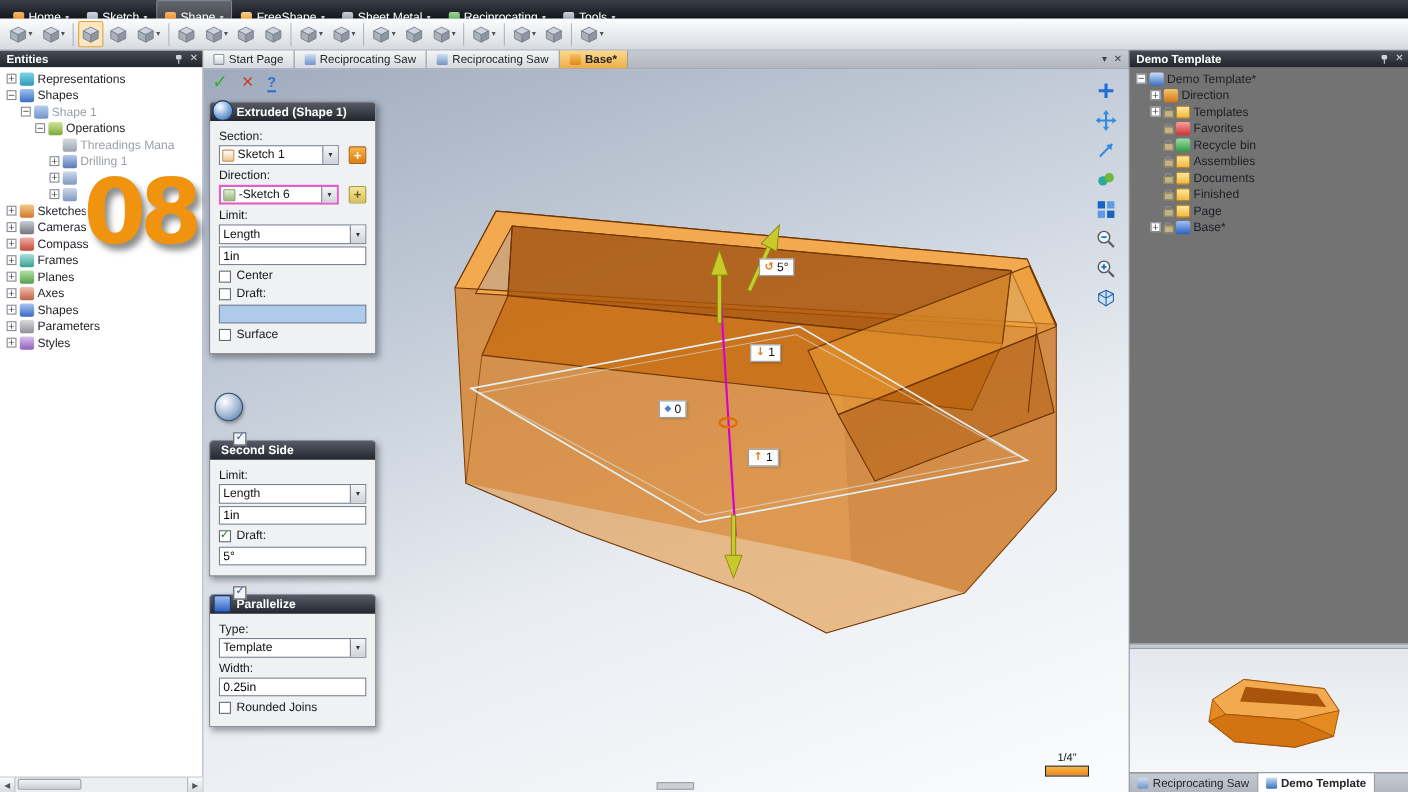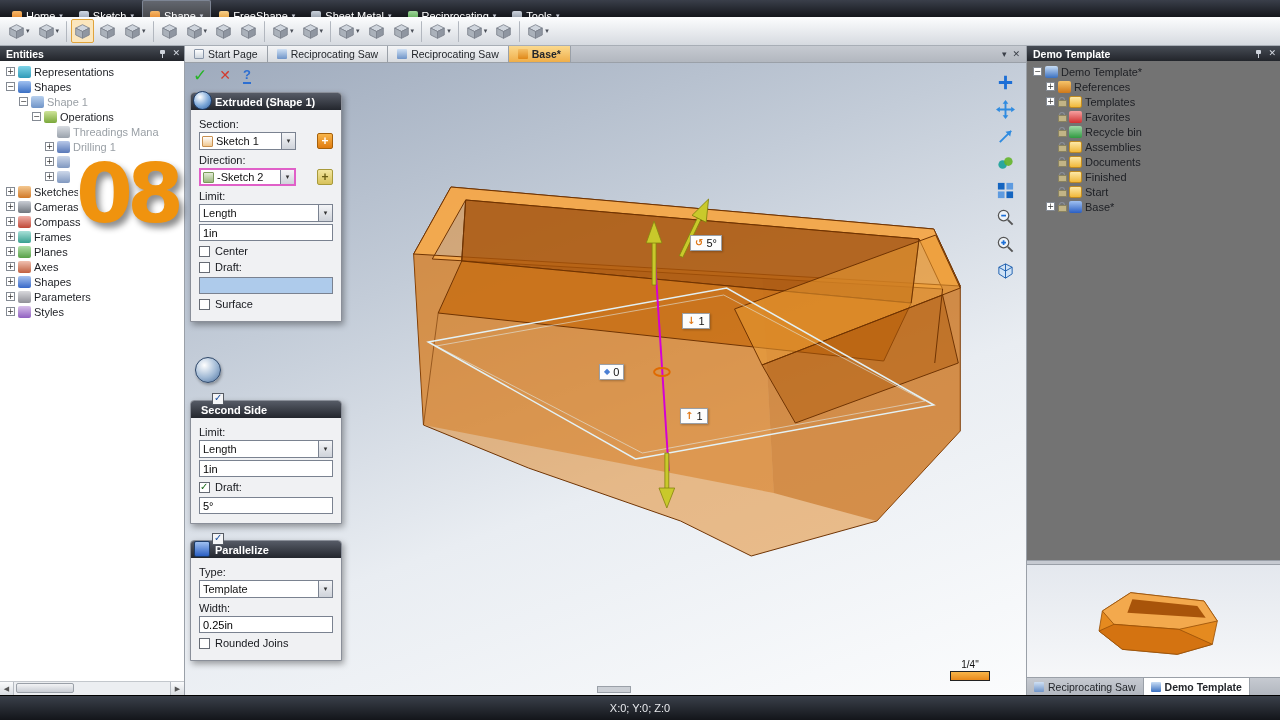--- a/index.html
+++ b/index.html
@@ -109,21 +109,21 @@
   .cf.help{color:#2d6fd2;font-size:13px;border-bottom:2px solid #2d6fd2}
 
   
   .dlg{position:absolute;left:5px;width:152px;background:#f0f1f3;border:1px solid #8a8f99;box-shadow:2px 3px 6px rgba(0,0,0,.35);z-index:5;border-radius:4px 4px 0 0}
   .dlg-head{height:17px;background:linear-gradient(#565b66,#23262d);border-radius:3px 3px 0 0;color:#fff;font-size:11px;font-weight:bold;display:flex;align-items:center;padding-left:24px;position:relative}
   .dlg-head.noicon{padding-left:10px}
   .dlg-sphere{position:absolute;left:2px;top:-2px;width:19px;height:19px;border-radius:50%;background:radial-gradient(circle at 35% 30%,#ffffff,#7aa6d8 55%,#2f5f9e);border:1px solid #1d3c68}
   .dlg-cube{position:absolute;left:3px;top:0;width:16px;height:16px;background:linear-gradient(#9fc0f0,#2a5fc4);border:1px solid #1d3c68;border-radius:2px}
   .dlg-body{padding:4px 0 7px}
   .f-label{font-size:11px;color:#16181d;margin:4px 8px 2px}
-  .f-row{display:flex;align-items:center;margin:0 8px;gap:21px}
+  .f-row{display:flex;align-items:center;margin:0 8px;gap:9px}
   .combo{height:18px;background:#fff;border:1px solid #7a8290;display:flex;align-items:center;flex:1;min-width:0}
   .combo.full{margin:0 8px}
   .combo.pink{border:2px solid #e060c8}
   .combo-ic{width:11px;height:11px;margin-left:2px;border-radius:1px;flex:0 0 11px}
   .ic-section{background:linear-gradient(#ffffff,#f0c890);border:1px solid #c89050}
   .ic-direction{background:linear-gradient(#e4ecd8,#9ab87e);border:1px solid #7a9a5a}
   .combo-val{flex:1;padding:0 3px;font-size:11px;color:#111;white-space:nowrap;overflow:hidden}
   .combo-btn{width:14px;align-self:stretch;background:linear-gradient(#f4f5f7,#cfd3da);border-left:1px solid #7a8290;font-size:7px;color:#333;display:flex;align-items:center;justify-content:center}
   .plus-btn{width:16px;height:16px;border-radius:2px;color:#fff;font-weight:bold;font-size:12px;line-height:14px;text-align:center;flex:0 0 16px}
   .plus-btn.orange{background:linear-gradient(#f8b54a,#e07c10);border:1px solid #a5600a}
@@ -574,21 +574,21 @@
                 <span class="combo-ic ic-section"></span>
                 <span class="combo-val">Sketch 1</span>
                 <span class="combo-btn sym">▾</span>
               </div>
               <span class="plus-btn orange">+</span>
             </div>
             <div class="f-label">Direction:</div>
             <div class="f-row">
               <div class="combo pink">
                 <span class="combo-ic ic-direction"></span>
-                <span class="combo-val">-Sketch 2</span>
+                <span class="combo-val">-Sketch 6</span>
                 <span class="combo-btn sym">▾</span>
               </div>
               <span class="plus-btn yellow">+</span>
             </div>
             <div class="f-label">Limit:</div>
             <div class="combo full">
               <span class="combo-val">Length</span>
               <span class="combo-btn sym">▾</span>
             </div>
             <input class="f-input" value="1in" style="">
@@ -742,21 +742,21 @@
       <div class="tree-row" style="--d: 0;">
             <span class="twisty sym">−</span>
 
             <span class="ticon project-icon"></span>
             <span class="tlabel">Demo Template*</span>
           </div>
           <div class="tree-row" style="--d: 1;">
             <span class="twisty sym">+</span>
 
             <span class="ticon references-icon"></span>
-            <span class="tlabel">References</span>
+            <span class="tlabel">Direction</span>
           </div>
           <div class="tree-row lock" style="--d: 1;">
             <span class="twisty sym">+</span>
             <span class="lock-icon"></span>
             <span class="ticon folder-icon"></span>
             <span class="tlabel">Templates</span>
           </div>
           <div class="tree-row lock" style="--d: 1;">
             <span class="twisty sym"></span>
             <span class="lock-icon"></span>
@@ -784,21 +784,21 @@
           <div class="tree-row lock" style="--d: 1;">
             <span class="twisty sym"></span>
             <span class="lock-icon"></span>
             <span class="ticon folder-icon"></span>
             <span class="tlabel">Finished</span>
           </div>
           <div class="tree-row lock" style="--d: 1;">
             <span class="twisty sym"></span>
             <span class="lock-icon"></span>
             <span class="ticon folder-icon"></span>
-            <span class="tlabel">Start</span>
+            <span class="tlabel">Page</span>
           </div>
           <div class="tree-row lock" style="--d: 1;">
             <span class="twisty sym">+</span>
             <span class="lock-icon"></span>
             <span class="ticon base-part-icon"></span>
             <span class="tlabel">Base*</span>
           </div>
         </div>
       <div class="rp-splitter"></div>
       <div class="rp-preview">
@@ -816,18 +816,15 @@
             <span>Reciprocating Saw</span>
           </div>
           <div class="pv-tab active">
             <span class="pv-icon project-icon"></span>
             <span>Demo Template</span>
           </div>
         </div>
     </aside>
   </div>
 
-  <div class="statusbar">
-    <span>X:0; Y:0; Z:0</span>
-  </div>
 
   <div class="watermark">08</div>
 </div>
 
 </body></html>

